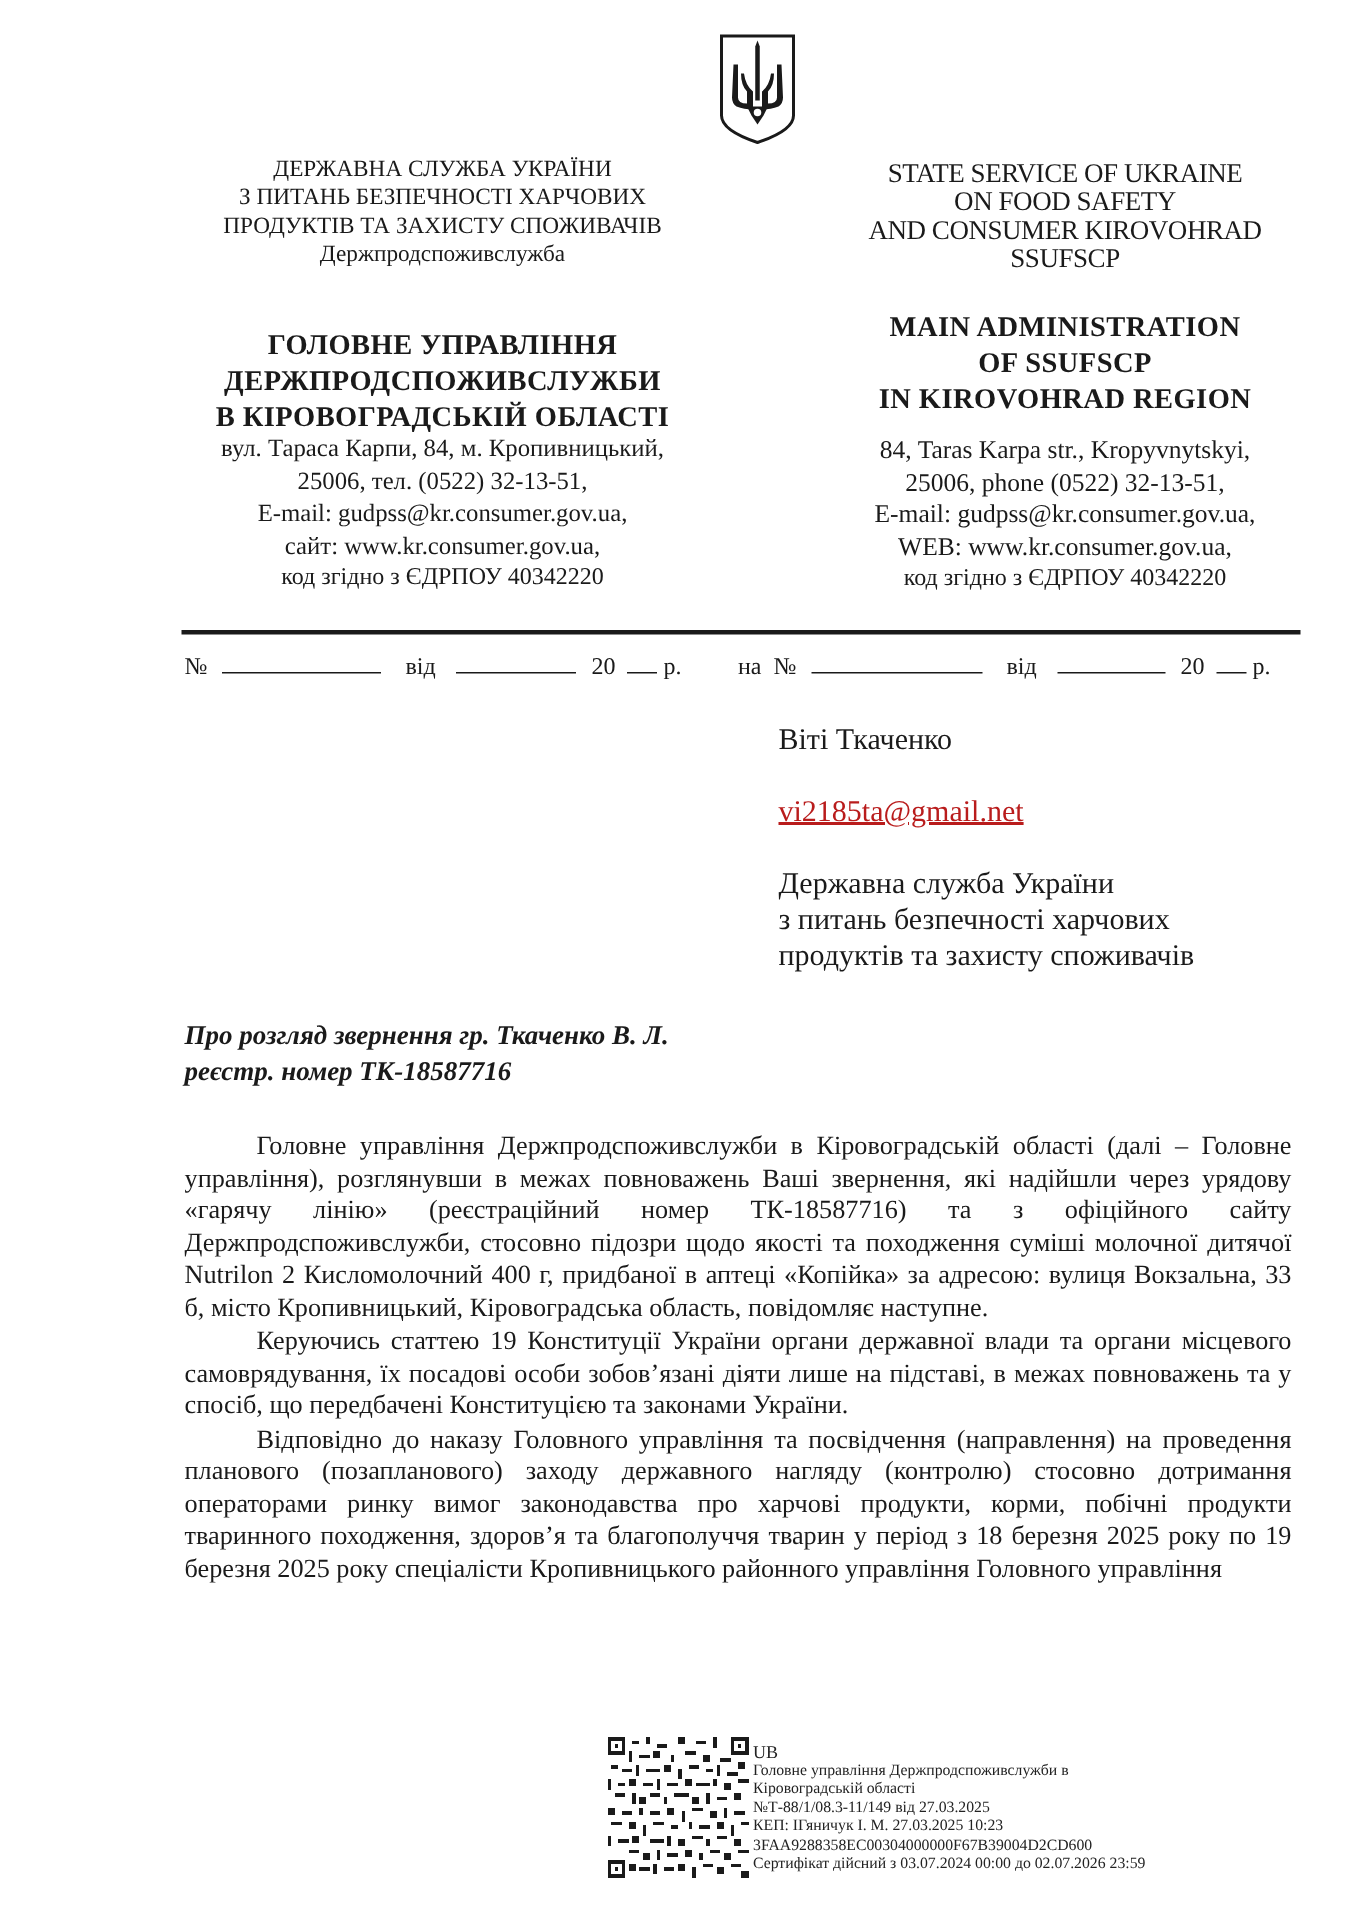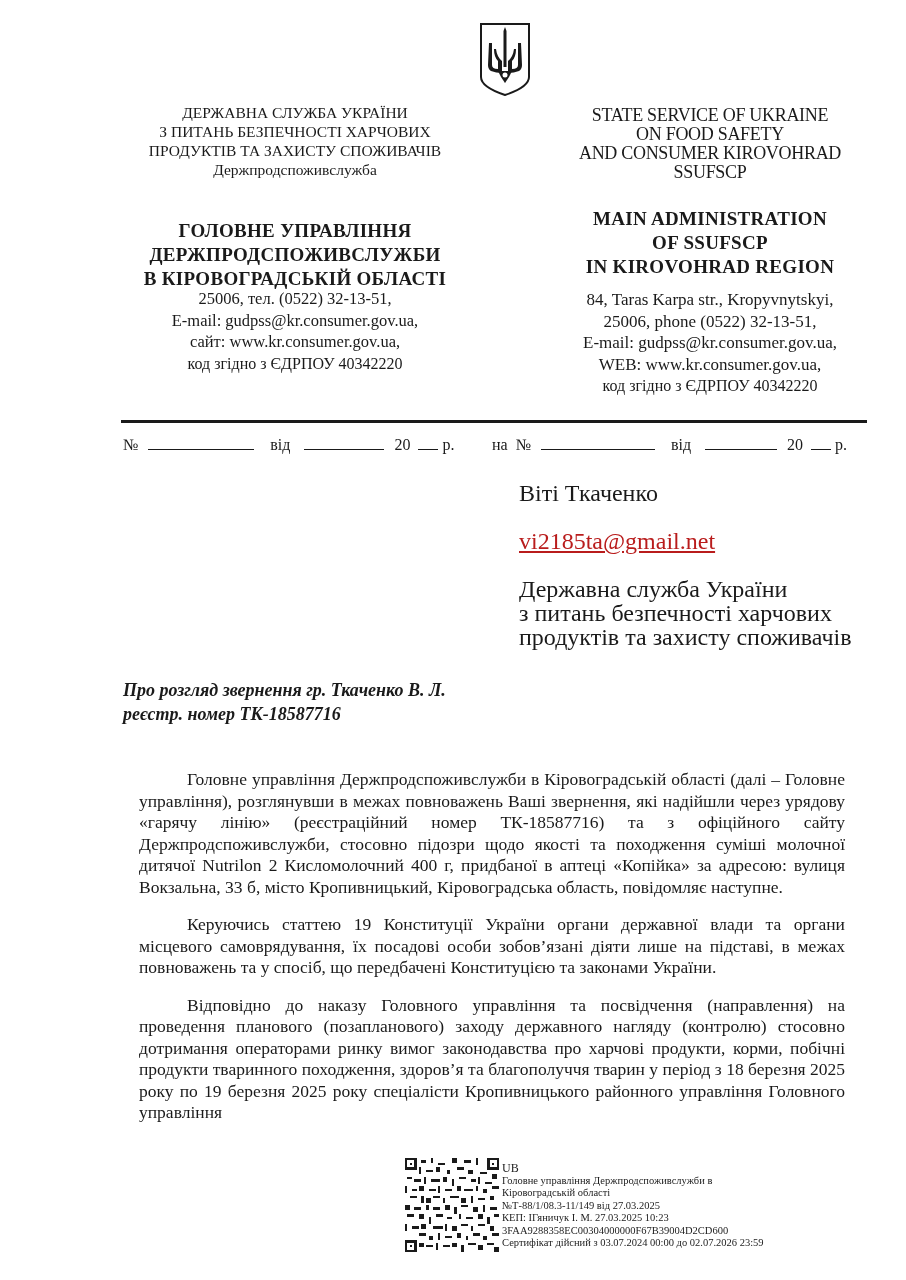--- a/index.html
+++ b/index.html
@@ -14,25 +14,25 @@
     .hdr-right { left: 540px; width: 340px; }
     .agency { font-size: 15.5px; line-height: 19px; }
     .agency-en { font-size: 18px; line-height: 19px; letter-spacing: -0.3px; }
     .dept { font-weight: bold; font-size: 19px; line-height: 24px; letter-spacing: 0.3px; margin-top: 23px; }
     .contacts { font-size: 16.5px; line-height: 21.5px; }
     .contacts-en { font-size: 17px; line-height: 21.5px; }
     .contacts .small, .contacts-en .small { font-size: 16px; }
     .rule { left: 121px; width: 746px; top: 420px; height: 3px; background: #1a1a1a; }
     .regline { top: 434px; font-size: 16px; line-height: 22px; }
     .blank { display: inline-block; border-bottom: 1px solid #1a1a1a; height: 14px; vertical-align: baseline; }
-    .recipient { left: 519px; font-size: 24px; line-height: 24px; font-family: "Liberation Serif", serif; }
+    .recipient { left: 519px; font-size: 20px; line-height: 24px; font-family: "Liberation Serif", serif; }
     .recipient a { color: #b91c1c; text-decoration: underline; }
     .subject { left: 123px; top: 678px; font-weight: bold; font-style: italic; font-size: 18px; line-height: 24px; }
     .body-text { left: 123px; width: 738px; font-size: 17.5px; line-height: 21.5px; text-align: justify; }
-    .body-text p { margin: 16px; text-indent: 48px; text-align: justify; text-align-last: left; }
+    .body-text p { margin: 0; text-indent: 48px; text-align: justify; text-align-last: left; }
     .qr { left: 404px; top: 1158px; width: 96px; height: 94px; }
     .sig { left: 502px; top: 1162px; font-size: 10.5px; line-height: 12.5px; font-family: "Liberation Serif", serif; color: #222; }
     .sig .ub { font-size: 12px; }
   </style>
 </head>
 <body>
 
 <svg class="abs emblem" viewBox="0 0 54 77">
   <path d="M3 3 H51 V56 Q51 66 27 74 Q3 66 3 56 Z" fill="none" stroke="#1a1a1a" stroke-width="2"></path>
   <g fill="#1a1a1a">
@@ -49,20 +49,21 @@
   <div>З ПИТАНЬ БЕЗПЕЧНОСТІ ХАРЧОВИХ</div>
   <div>ПРОДУКТІВ ТА ЗАХИСТУ СПОЖИВАЧІВ</div>
   <div>Держпродспоживслужба</div>
 </div>
 <div class="abs hdr-col hdr-left dept" style="top:196px;">
   <div>ГОЛОВНЕ УПРАВЛІННЯ</div>
   <div>ДЕРЖПРОДСПОЖИВСЛУЖБИ</div>
   <div>В КІРОВОГРАДСЬКІЙ ОБЛАСТІ</div>
 </div>
 <div class="abs hdr-col hdr-left contacts" style="top:288px;">
+  <div>вул. Тараса Карпи, 84, м. Кропивницький,</div>
   <div>25006,  тел. (0522) 32-13-51,</div>
   <div>E-mail: gudpss@kr.consumer.gov.ua,</div>
   <div>сайт: www.kr.consumer.gov.ua,</div>
   <div class="small">код згідно з ЄДРПОУ 40342220</div>
 </div>
 
 <div class="abs hdr-col hdr-right agency-en" style="top:106px;">
   <div>STATE SERVICE OF UKRAINE</div>
   <div>ON FOOD SAFETY</div>
   <div>AND CONSUMER KIROVOHRAD</div>

